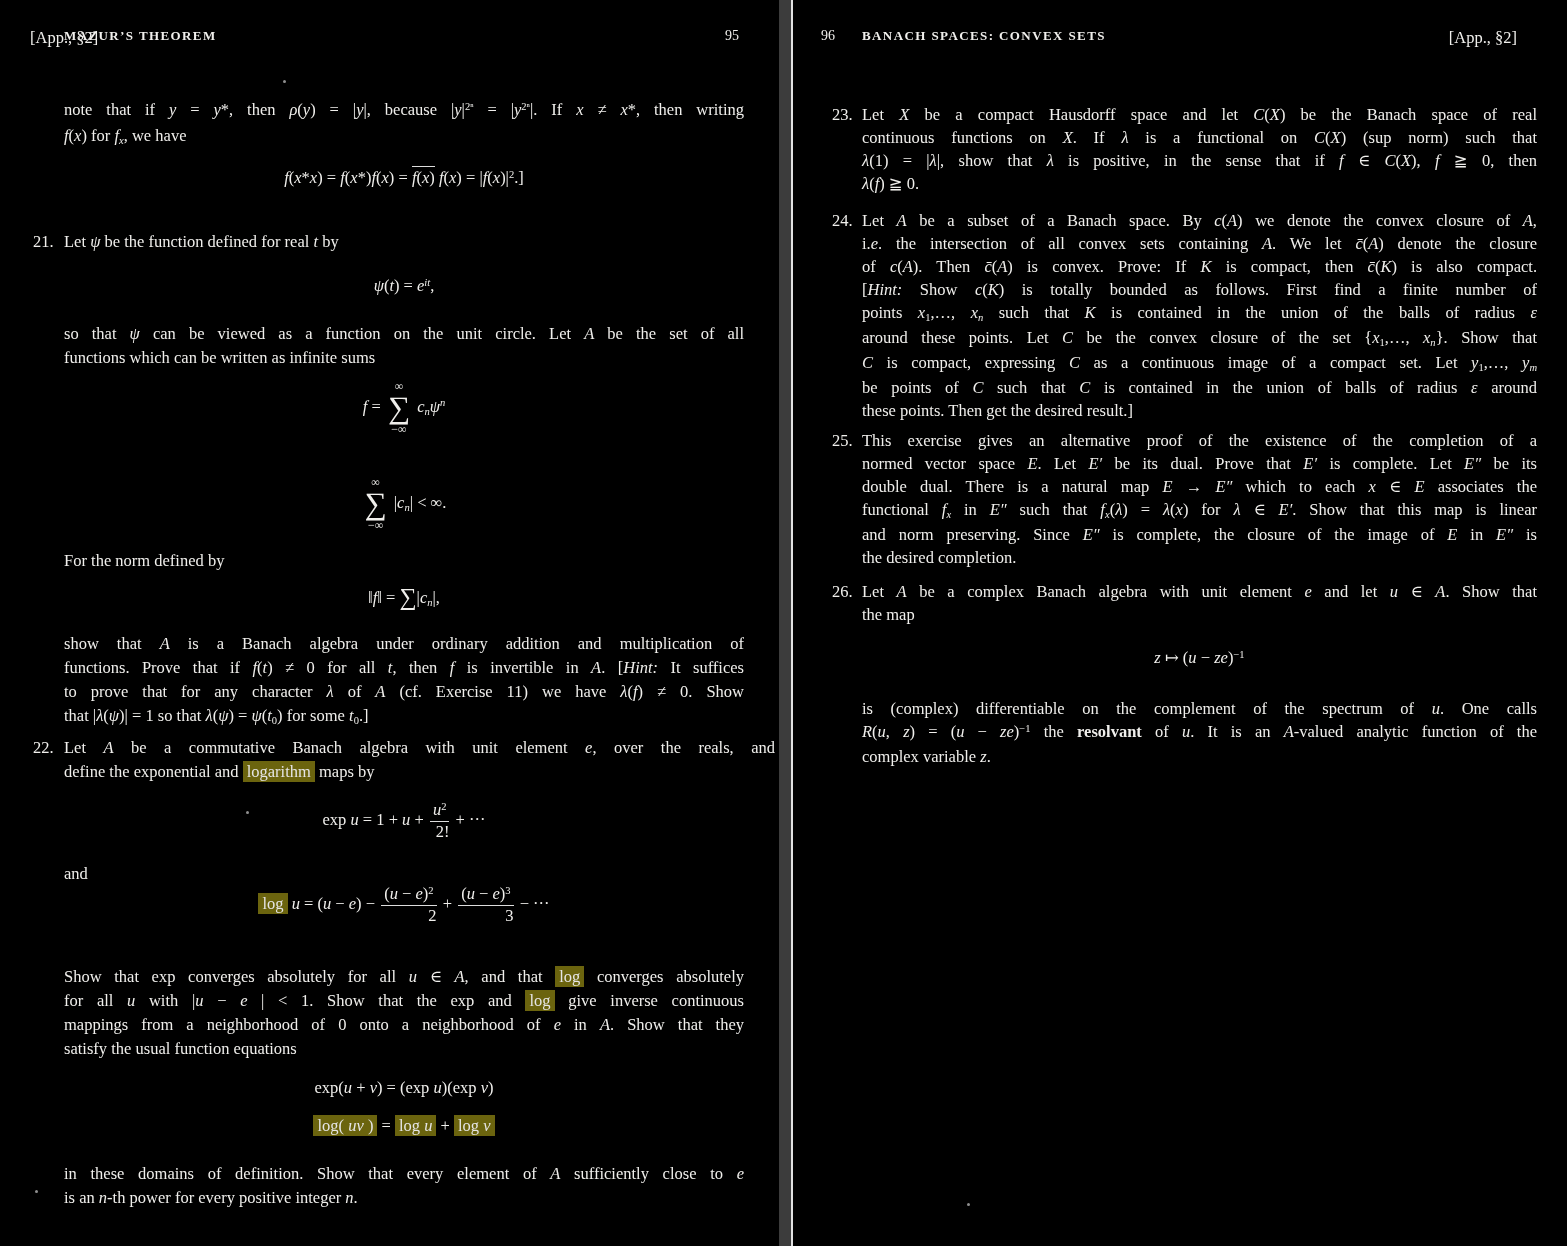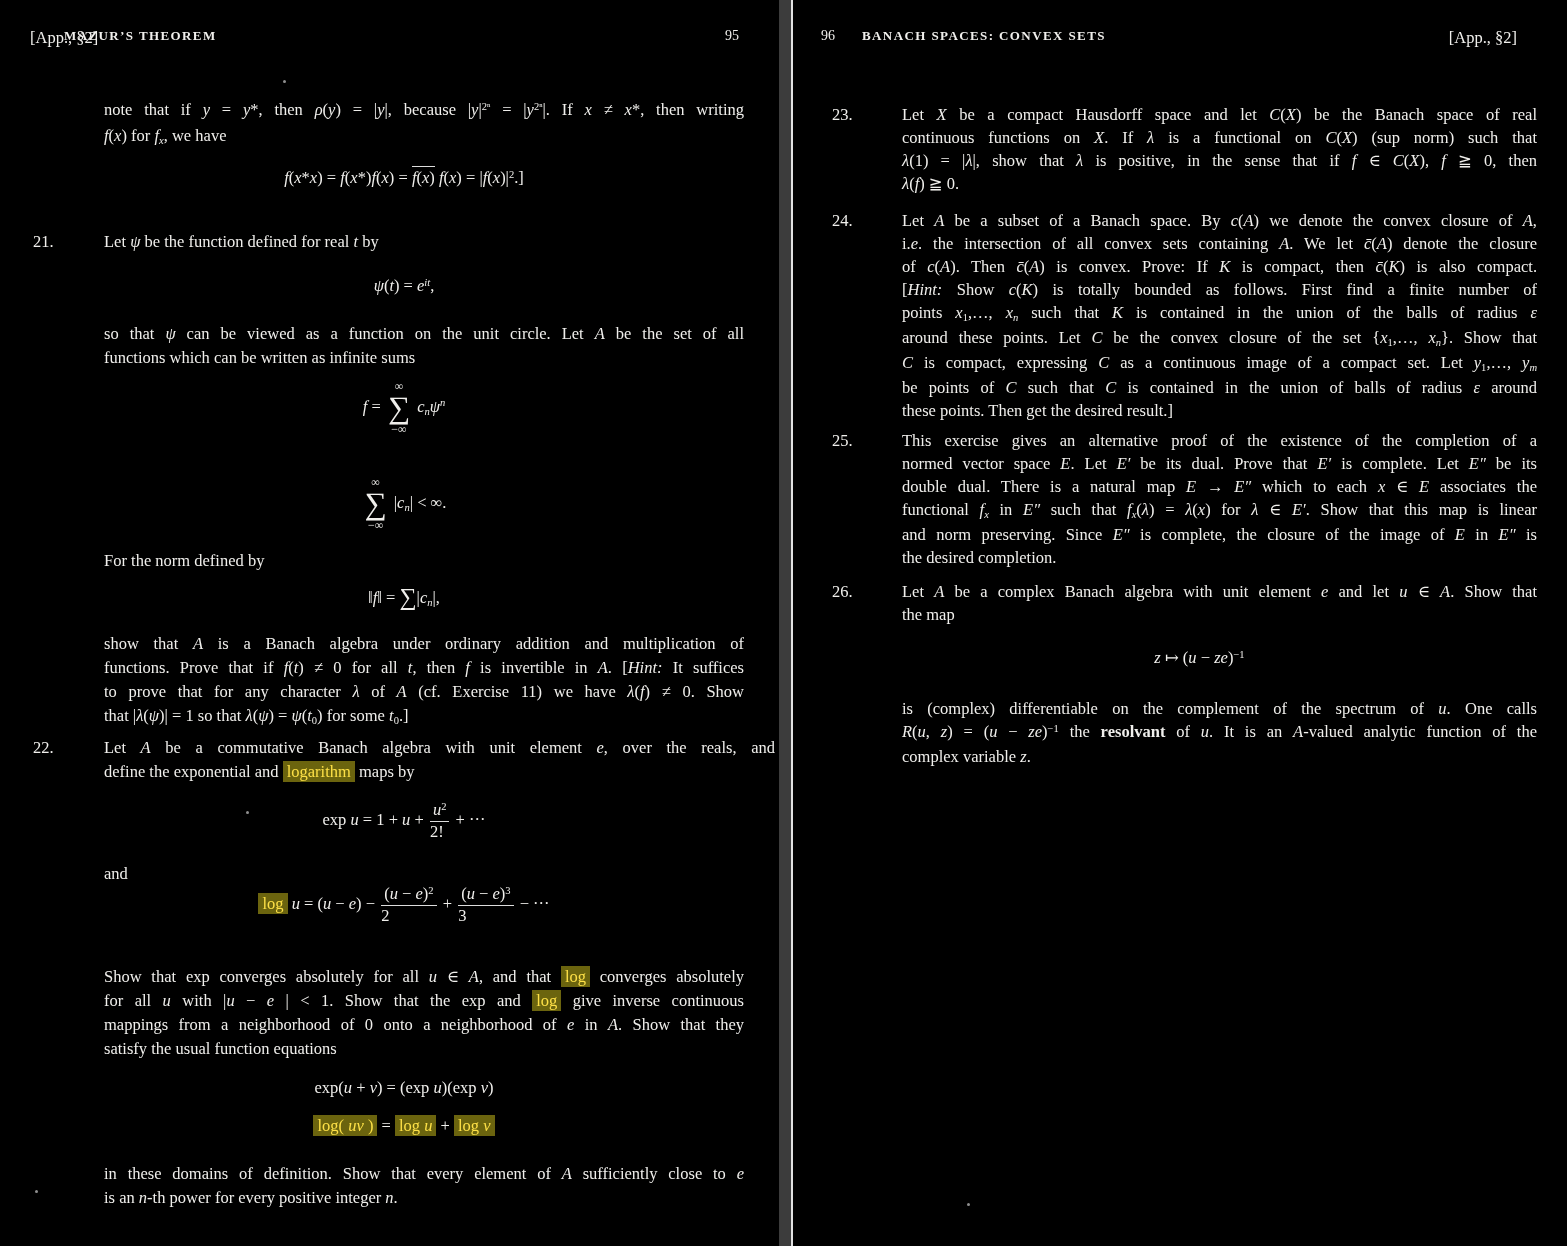--- a/index.html
+++ b/index.html
@@ -19,29 +19,29 @@
   .rp .hsec{right:50px;} .rp .htitle{left:69px;width:675px;} .rp .hpage{left:28px;}
   .par{line-height:24px;}
   .rp .par{line-height:23px;}
   .lp-par{left:64px;width:680px;}
   .item{left:33px;width:711px;padding-left:31px;box-sizing:content-box;}
   .rp .item{left:39px;width:675px;padding-left:30px;}
   .inum{position:absolute;left:0;top:0;}
   .eq{text-align:center;}
   .lp .eq{left:64px;width:680px;}
   .rp .eq{left:69px;width:675px;}
-  .tline{text-align:left;margin-left:40px;}
+  .tline{text-align:left;}
   .jline{text-align:justify;text-align-last:justify;}
   i{font-style:italic;}
   b{font-weight:bold;}
   .it{font-style:italic;}
   .sp{font-size:64%;position:relative;top:-0.5em;}
   .sb{font-size:64%;position:relative;top:0.28em;}
-  .hl{background:#6b640e;color:#fde047;padding:1px 4px;}
-  .frac{display:inline-block;vertical-align:middle;text-align:left;margin:0 2px;line-height:1.25;}
+  .hl{background:#6b640e;color:#e5e5e5;padding:1px 4px;}
+  .frac{display:inline-block;vertical-align:middle;text-align:right;margin:0 2px;line-height:1.25;}
   .fn{display:block;border-bottom:1.4px solid #ddd;padding:0 3px;}
   .fd{display:block;}
   .sum{display:inline-flex;flex-direction:column;align-items:center;vertical-align:middle;margin:0 3px;line-height:1;}
   .sum .lim{font-size:12px;line-height:1.1;}
   .sum .sg{font-size:31px;line-height:.95;}
   .bigop{font-size:24px;vertical-align:-2px;}
   .over{border-top:1.4px solid #ddd;padding-top:1px;}
   .speck{position:absolute;width:3px;height:3px;border-radius:50%;background:#8f8f8f;}
 </style>
 </head>

